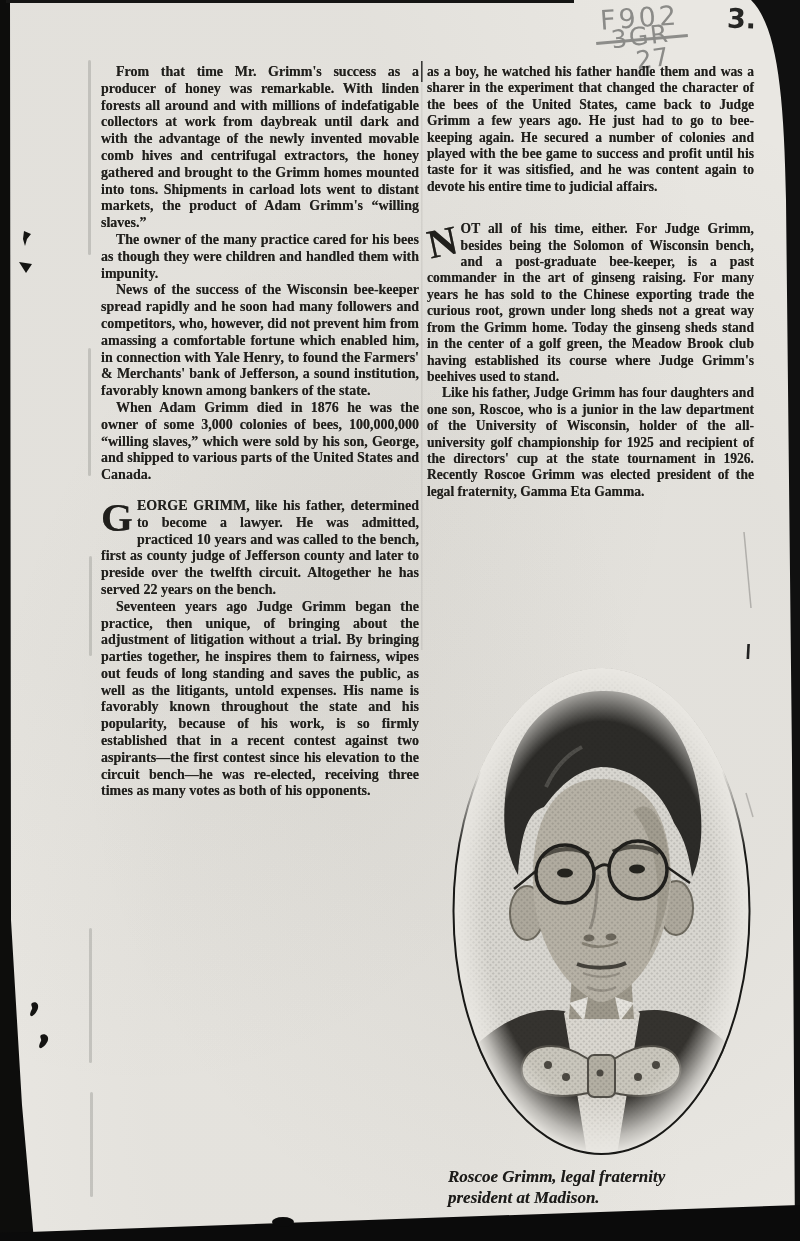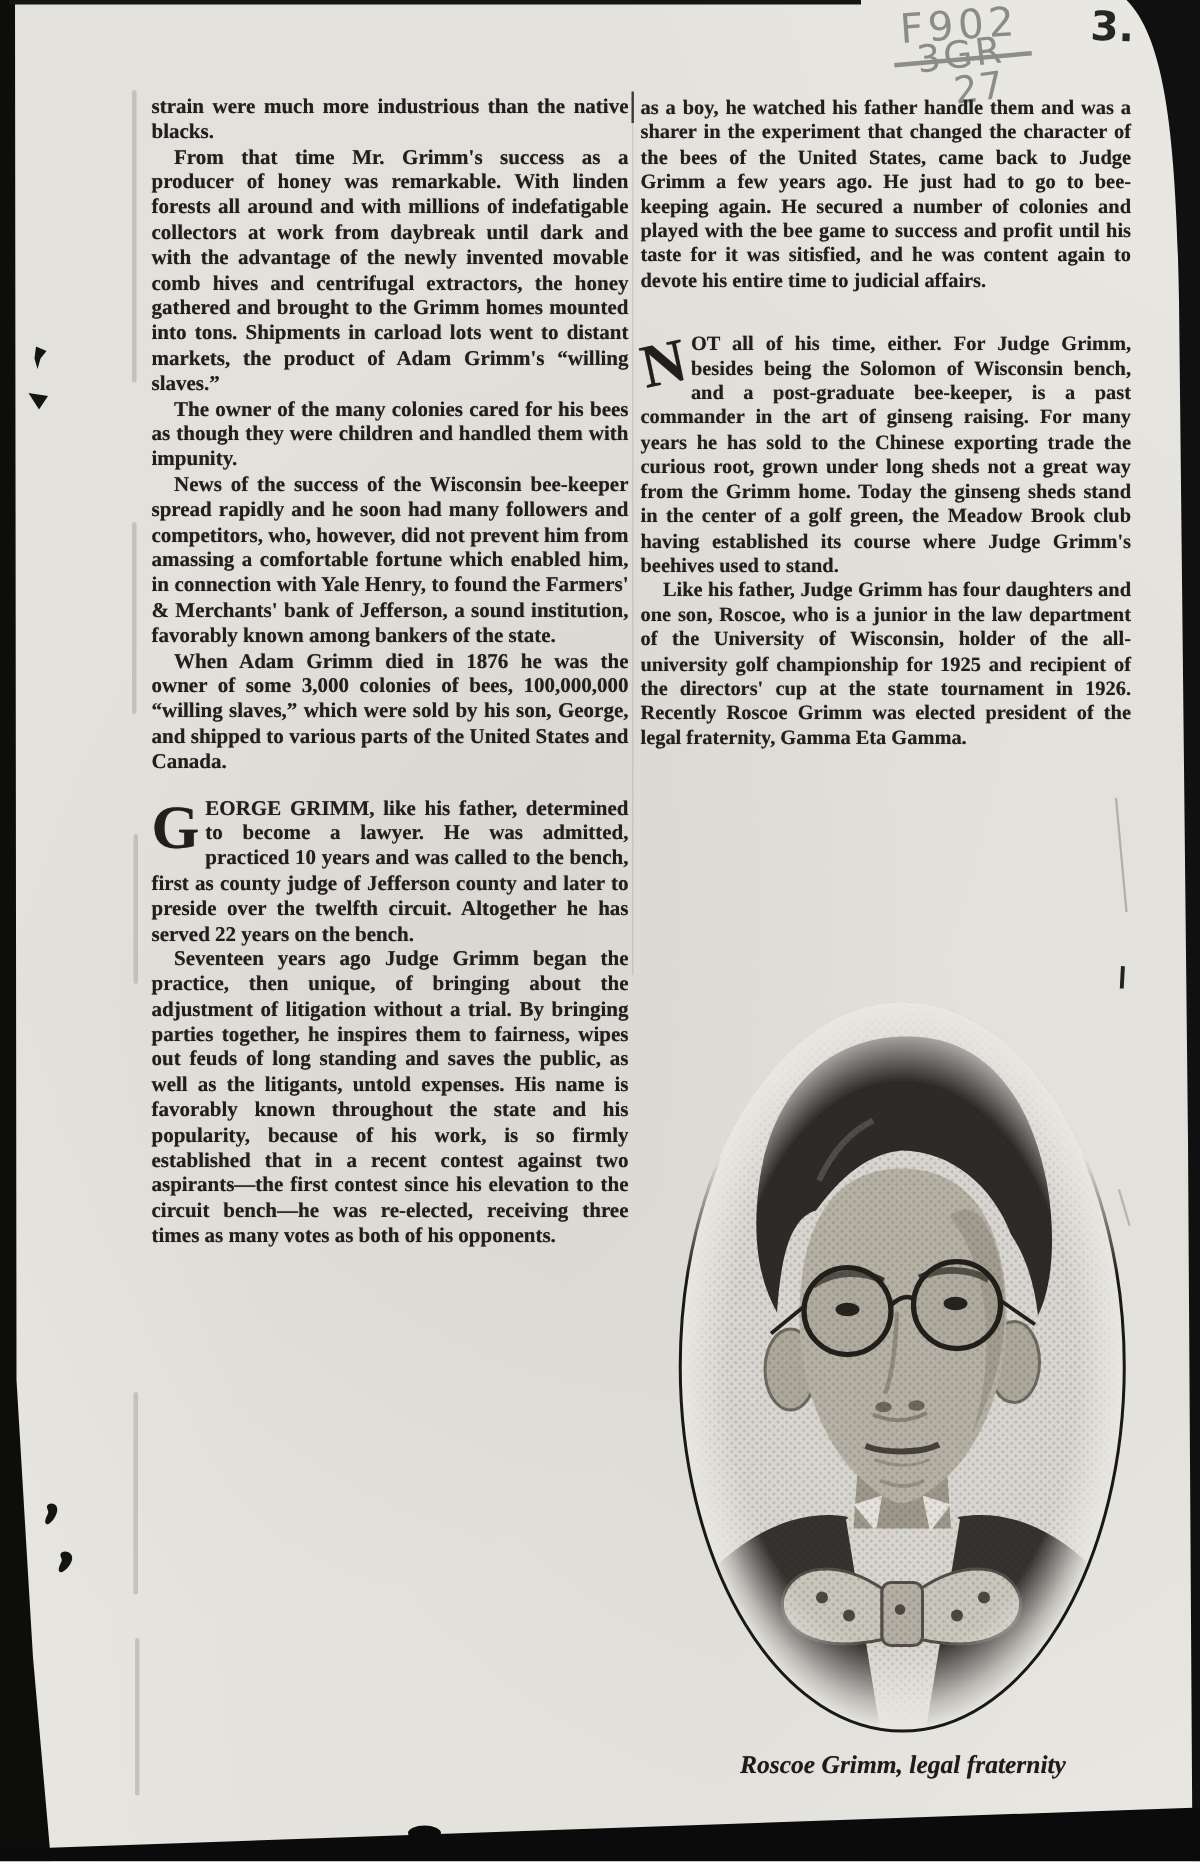--- a/index.html
+++ b/index.html
@@ -29,42 +29,41 @@
   #col-right{left:427px;width:327px;font-size:13.6px;line-height:16.4px;font-weight:700;}
   .np{margin:0;}
   .indent{text-indent:15px;}
   .gap-sm{margin-top:14px;}
   .gap-lg{margin-top:26px;}
   .dcp{text-indent:0;}
   .dropcap{float:left;font-size:41px;line-height:32px;font-weight:700;margin:3px 4px 0 0;}
   .dropcap.tilt{transform:rotate(-12deg) translateY(2px);}
   
   #photo{position:absolute;left:448px;top:661px;width:308px;height:500px;}
-  #caption{position:absolute;left:448px;top:1166px;width:308px;text-align:center;
+  #caption{position:absolute;left:448px;top:1166px;width:308px;
            font-family:"Liberation Serif",serif;font-style:italic;font-weight:700;
            font-size:17px;line-height:21px;color:#1c1b19;
            text-shadow:0 0 0.5px rgba(20,20,15,0.5);}
   
   .streak{position:absolute;width:3px;background:#a8a7a2;opacity:.55;border-radius:2px;}
 </style>
 </head>
 <body>
 
 <div id="page">
 
   <span id="code1" class="hand">F902</span>
   <div id="code-underline"></div>
   <span id="code2" class="hand">3GR</span>
   <span id="code3" class="hand">27</span>
   <span id="pageno" class="hand">3.</span>
 
   <div id="col-left" class="col">
-    <p class="np">strain were much more industrious than the native blacks.</p>
     <p class="np indent">From that time Mr. Grimm's success as a producer of honey was remarkable. With linden forests all around and with millions of indefatigable collectors at work from daybreak until dark and with the advantage of the newly invented movable comb hives and centrifugal extractors, the honey gathered and brought to the Grimm homes mounted into tons. Shipments in carload lots went to distant markets, the product of Adam Grimm's “willing slaves.”</p>
-    <p class="np indent">The owner of the many colonies cared for his bees as though they were children and handled them with impunity.</p>
+    <p class="np indent">The owner of the many practice cared for his bees as though they were children and handled them with impunity.</p>
     <p class="np indent">News of the success of the Wisconsin bee-keeper spread rapidly and he soon had many followers and competitors, who, however, did not prevent him from amassing a comfortable fortune which enabled him, in connection with Yale Henry, to found the Farmers' &amp; Merchants' bank of Jefferson, a sound institution, favorably known among bankers of the state.</p>
     <p class="np indent">When Adam Grimm died in 1876 he was the owner of some 3,000 colonies of bees, 100,000,000 “willing slaves,” which were sold by his son, George, and shipped to various parts of the United States and Canada.</p>
     <p class="np dcp gap-sm"><span class="dropcap">G</span><span>EORGE GRIMM, like his father, determined to become a lawyer. He was admitted, practiced 10 years and was called to the bench, first as county judge of Jefferson county and later to preside over the twelfth circuit. Altogether he has served 22 years on the bench.</span></p>
     <p class="np indent">Seventeen years ago Judge Grimm began the practice, then unique, of bringing about the adjustment of litigation without a trial. By bringing parties together, he inspires them to fairness, wipes out feuds of long standing and saves the public, as well as the litigants, untold expenses. His name is favorably known throughout the state and his popularity, because of his work, is so firmly established that in a recent contest against two aspirants—the first contest since his elevation to the circuit bench—he was re-elected, receiving three times as many votes as both of his opponents.</p>
   </div>
 
   <div id="col-right" class="col">
     <p class="np">as a boy, he watched his father handle them and was a sharer in the experiment that changed the character of the bees of the United States, came back to Judge Grimm a few years ago. He just had to go to bee-keeping again. He secured a number of colonies and played with the bee game to success and profit until his taste for it was sitisfied, and he was content again to devote his entire time to judicial affairs.</p>
     <p class="np dcp gap-lg"><span class="dropcap tilt">N</span><span>OT all of his time, either. For Judge Grimm, besides being the Solomon of Wisconsin bench, and a post-graduate bee-keeper, is a past commander in the art of ginseng raising. For many years he has sold to the Chinese exporting trade the curious root, grown under long sheds not a great way from the Grimm home. Today the ginseng sheds stand in the center of a golf green, the Meadow Brook club having established its course where Judge Grimm's beehives used to stand.</span></p>
     <p class="np indent">Like his father, Judge Grimm has four daughters and one son, Roscoe, who is a junior in the law department of the University of Wisconsin, holder of the all-university golf championship for 1925 and recipient of the directors' cup at the state tournament in 1926. Recently Roscoe Grimm was elected president of the legal fraternity, Gamma Eta Gamma.</p>
@@ -154,20 +153,21 @@
 
         <ellipse cx="153.5" cy="250" rx="149" ry="243" fill="url(#fade)"></ellipse>
       </g>
 
       <ellipse cx="153.5" cy="250" rx="148" ry="243" fill="none" stroke="#181816" stroke-width="2" mask="url(#arcMask)"></ellipse>
     </svg>
   </div>
 
   <div id="caption">
     <div>Roscoe Grimm, legal fraternity</div>
+    <div>president at Madison.</div>
   </div>
 
   <div class="streak" style="left:88px;top:60px;height:195px;"></div>
   <div class="streak" style="left:88px;top:348px;height:128px;"></div>
   <div class="streak" style="left:89px;top:556px;height:100px;"></div>
   <div class="streak" style="left:89px;top:928px;height:135px;"></div>
   <div class="streak" style="left:90px;top:1092px;height:105px;"></div>
 
   <svg id="edges" width="800" height="1241" viewBox="0 0 800 1241">
 

